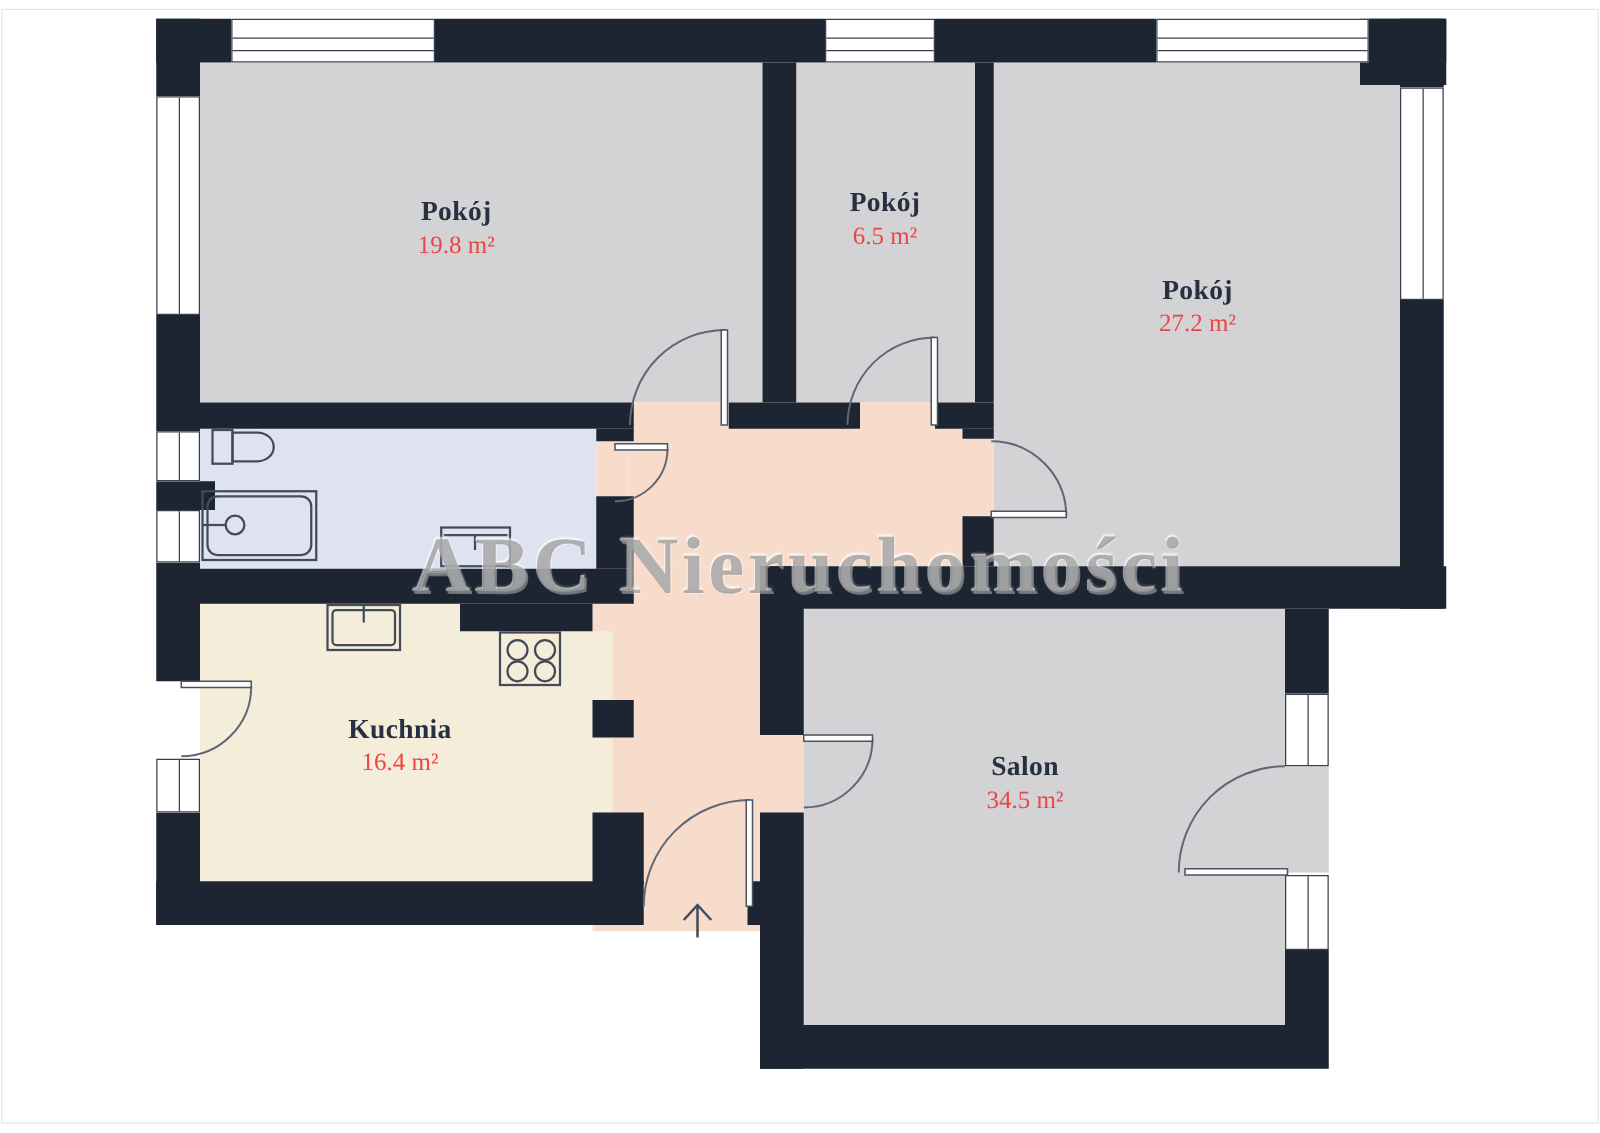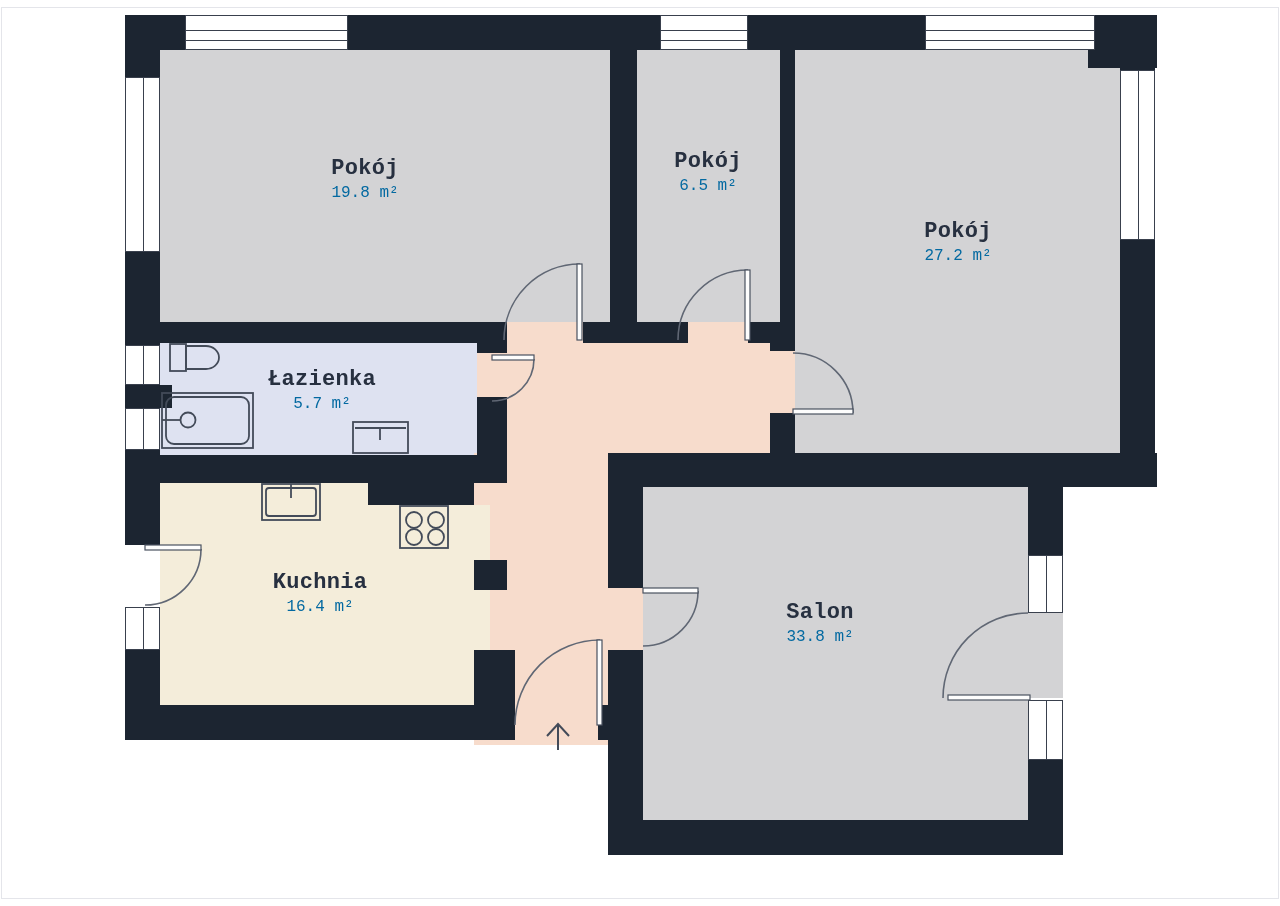--- a/index.html
+++ b/index.html
@@ -1,35 +1,35 @@
 <!DOCTYPE html>
 <html style="--wall: #1c2531; --room-gray: #d3d3d5; --room-bath: #dee2f1; --room-kitchen: #f4edda; --room-corridor: #f7dccc; --label-name: #273040; --label-area: #6f7681;"><head>
 <meta charset="utf-8">
 <style>
   html,body{margin:0;padding:0;background:#ffffff;}
   .canvas{position:relative;width:1280px;height:906px;background:#fff;overflow:hidden;
-          font-family:Liberation Mono, monospace;}
+          font-family:Liberation Serif, serif;}
   .frame{position:absolute;left:1px;right:1px;top:7px;bottom:7px;border:1px solid #e4e5ea;
          pointer-events:none;z-index:60;}
   .floor,.wall,.win{position:absolute;box-sizing:border-box;}
   .wall{background:var(--wall,#1c2531);z-index:10;}
   .floor{z-index:5;}
   .floor.gray{background:var(--room-gray,#d3d3d5);}
   .floor.bath{background:var(--room-bath,#dee2f1);}
   .floor.kitchen{background:var(--room-kitchen,#f4edda);}
   .floor.corridor{background:var(--room-corridor,#f7dccc);}
   .win{background:#fff;border:1px solid #39404d;z-index:20;}
   .win .mull{position:absolute;background:#39404d;}
   .win.v .mull{left:50%;top:0;bottom:0;width:1px;}
   .win.h .mull.m1{top:42%;left:0;right:0;height:1px;}
   .win.h .mull.m2{top:74%;left:0;right:0;height:1px;}
   svg.overlay{position:absolute;left:0;top:0;z-index:30;}
   .room-label{position:absolute;transform:translateX(-50%);text-align:center;z-index:40;white-space:nowrap;}
   .room-label .nm{font-size:22px;font-weight:bold;color:#273040;letter-spacing:.3px;}
-  .room-label .ar{font-size:16px;color:#0369a1;margin-top:3px;}
+  .room-label .ar{font-size:20px;color:#ef4444;margin-top:3px;}
   .watermark{position:absolute;left:50%;transform:translateX(-50%);top:416px;z-index:50;
              font-size:65px;font-weight:bold;letter-spacing:3px;white-space:nowrap;
              color:rgba(125,125,125,.58);
              text-shadow:1px 1px 0 rgba(255,255,255,.35),-1px -1px 0 rgba(255,255,255,.5),0 -2px 2px rgba(255,255,255,.3);}
 </style>
 </head>
 <body>
 
 <div class="canvas">
 
@@ -168,28 +168,25 @@
     <div class="ar">19.8 m²</div>
   </div>
   <div class="room-label" style="left:708px;top:149px;">
     <div class="nm">Pokój</div>
     <div class="ar">6.5 m²</div>
   </div>
   <div class="room-label" style="left:958px;top:219px;">
     <div class="nm">Pokój</div>
     <div class="ar">27.2 m²</div>
   </div>
-  <div class="room-label" style="left:322px;top:367px;">
-    <div class="nm">Łazienka</div>
-    <div class="ar">5.7 m²</div>
-  </div>
   <div class="room-label" style="left:320px;top:570px;">
     <div class="nm">Kuchnia</div>
     <div class="ar">16.4 m²</div>
   </div>
   <div class="room-label" style="left:820px;top:600px;">
     <div class="nm">Salon</div>
-    <div class="ar">33.8 m²</div>
+    <div class="ar">34.5 m²</div>
   </div>
 
+  <div class="watermark">ABC Nieruchomości</div>
 
   <div class="frame"></div>
 </div>
 
 </body></html>

